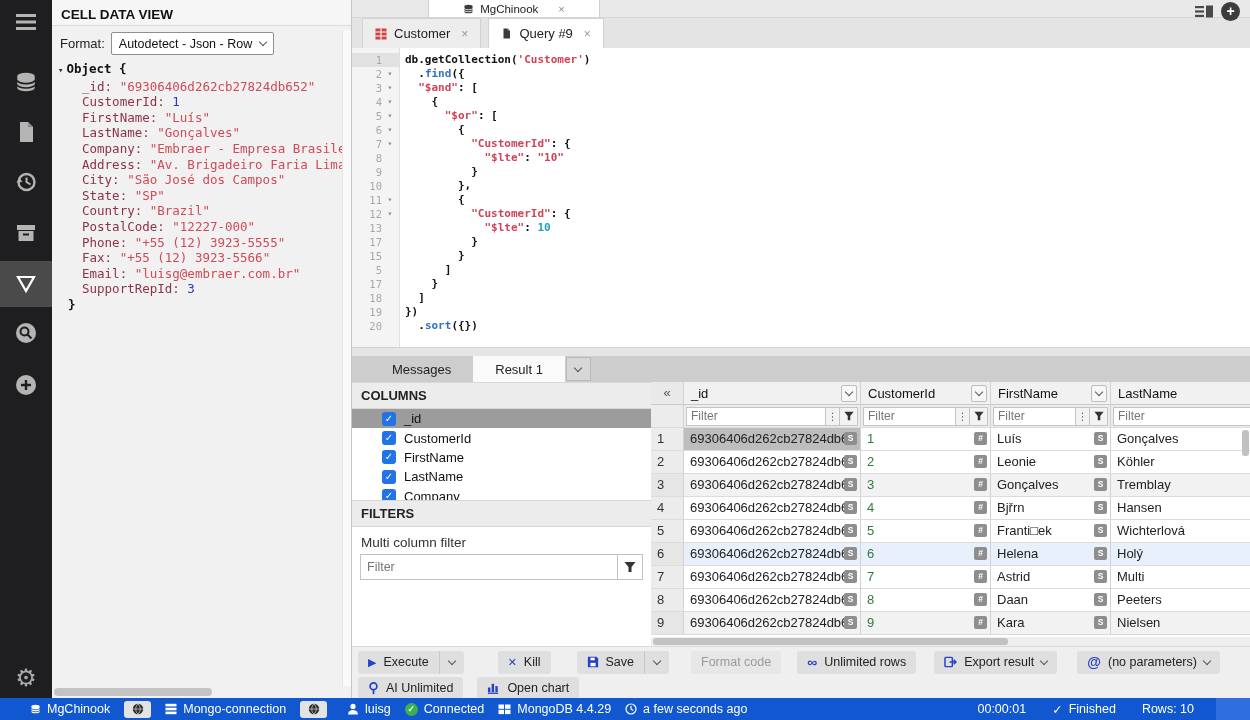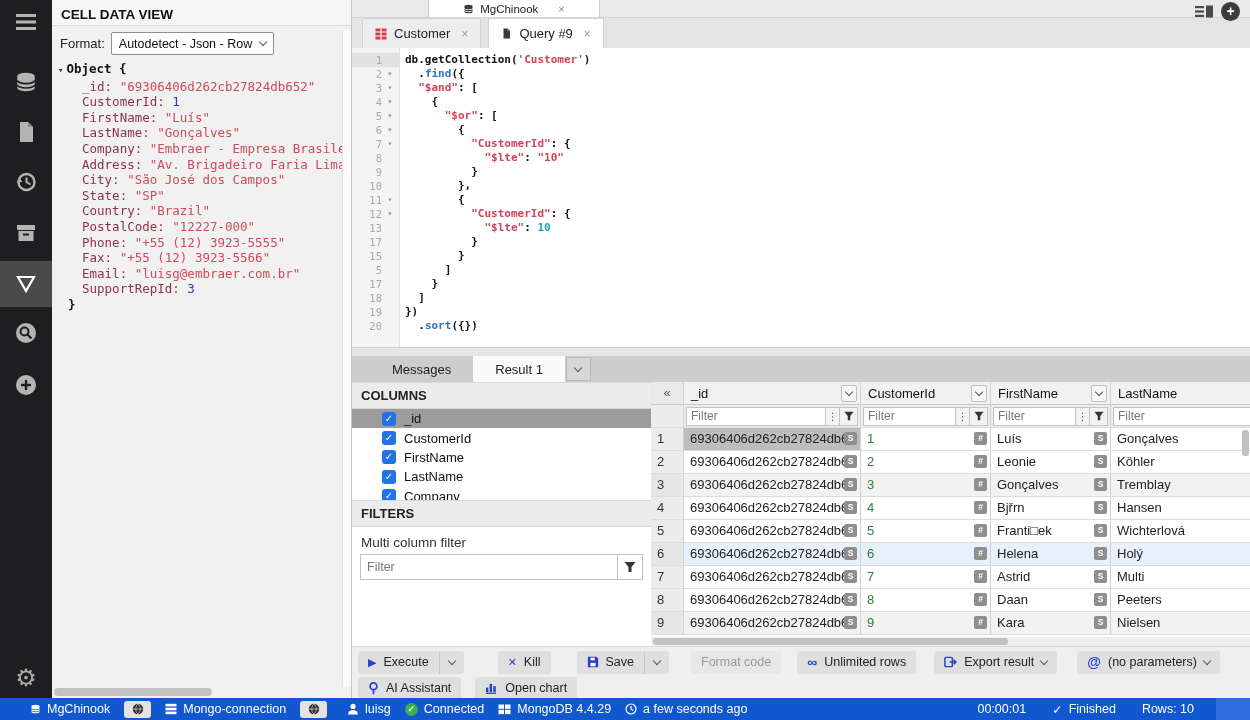--- a/index.html
+++ b/index.html
@@ -612,21 +612,21 @@
               <span>(no parameters)</span>
               <span class="chev"></span>
             </button>
         </div>
         <div class="tbrow">
           <button class="tbtn" style="margin-right:14px">
             <svg width="11" height="13" viewBox="0 0 11 13">
                 <circle cx="5.5" cy="4.2" r="3.4" stroke="#2740c9" stroke-width="1.7" fill="none"></circle>
                 <path d="M5.5 7.6 v4.6" stroke="#2740c9" stroke-width="1.7"></path>
               </svg>
-            <span>AI Assistant</span>
+            <span>AI Unlimited</span>
             </button>
           <button class="tbtn">
             <svg width="13" height="12" viewBox="0 0 14 13">
                 <rect x="1" y="6" width="2.6" height="5" fill="#2740c9"></rect>
                 <rect x="5" y="2" width="2.6" height="9" fill="#2740c9"></rect>
                 <rect x="9" y="4.5" width="2.6" height="6.5" fill="#2740c9"></rect>
                 <rect x="1" y="11.5" width="11" height="1.4" fill="#2740c9"></rect>
               </svg>
             <span>Open chart</span>
             </button>

